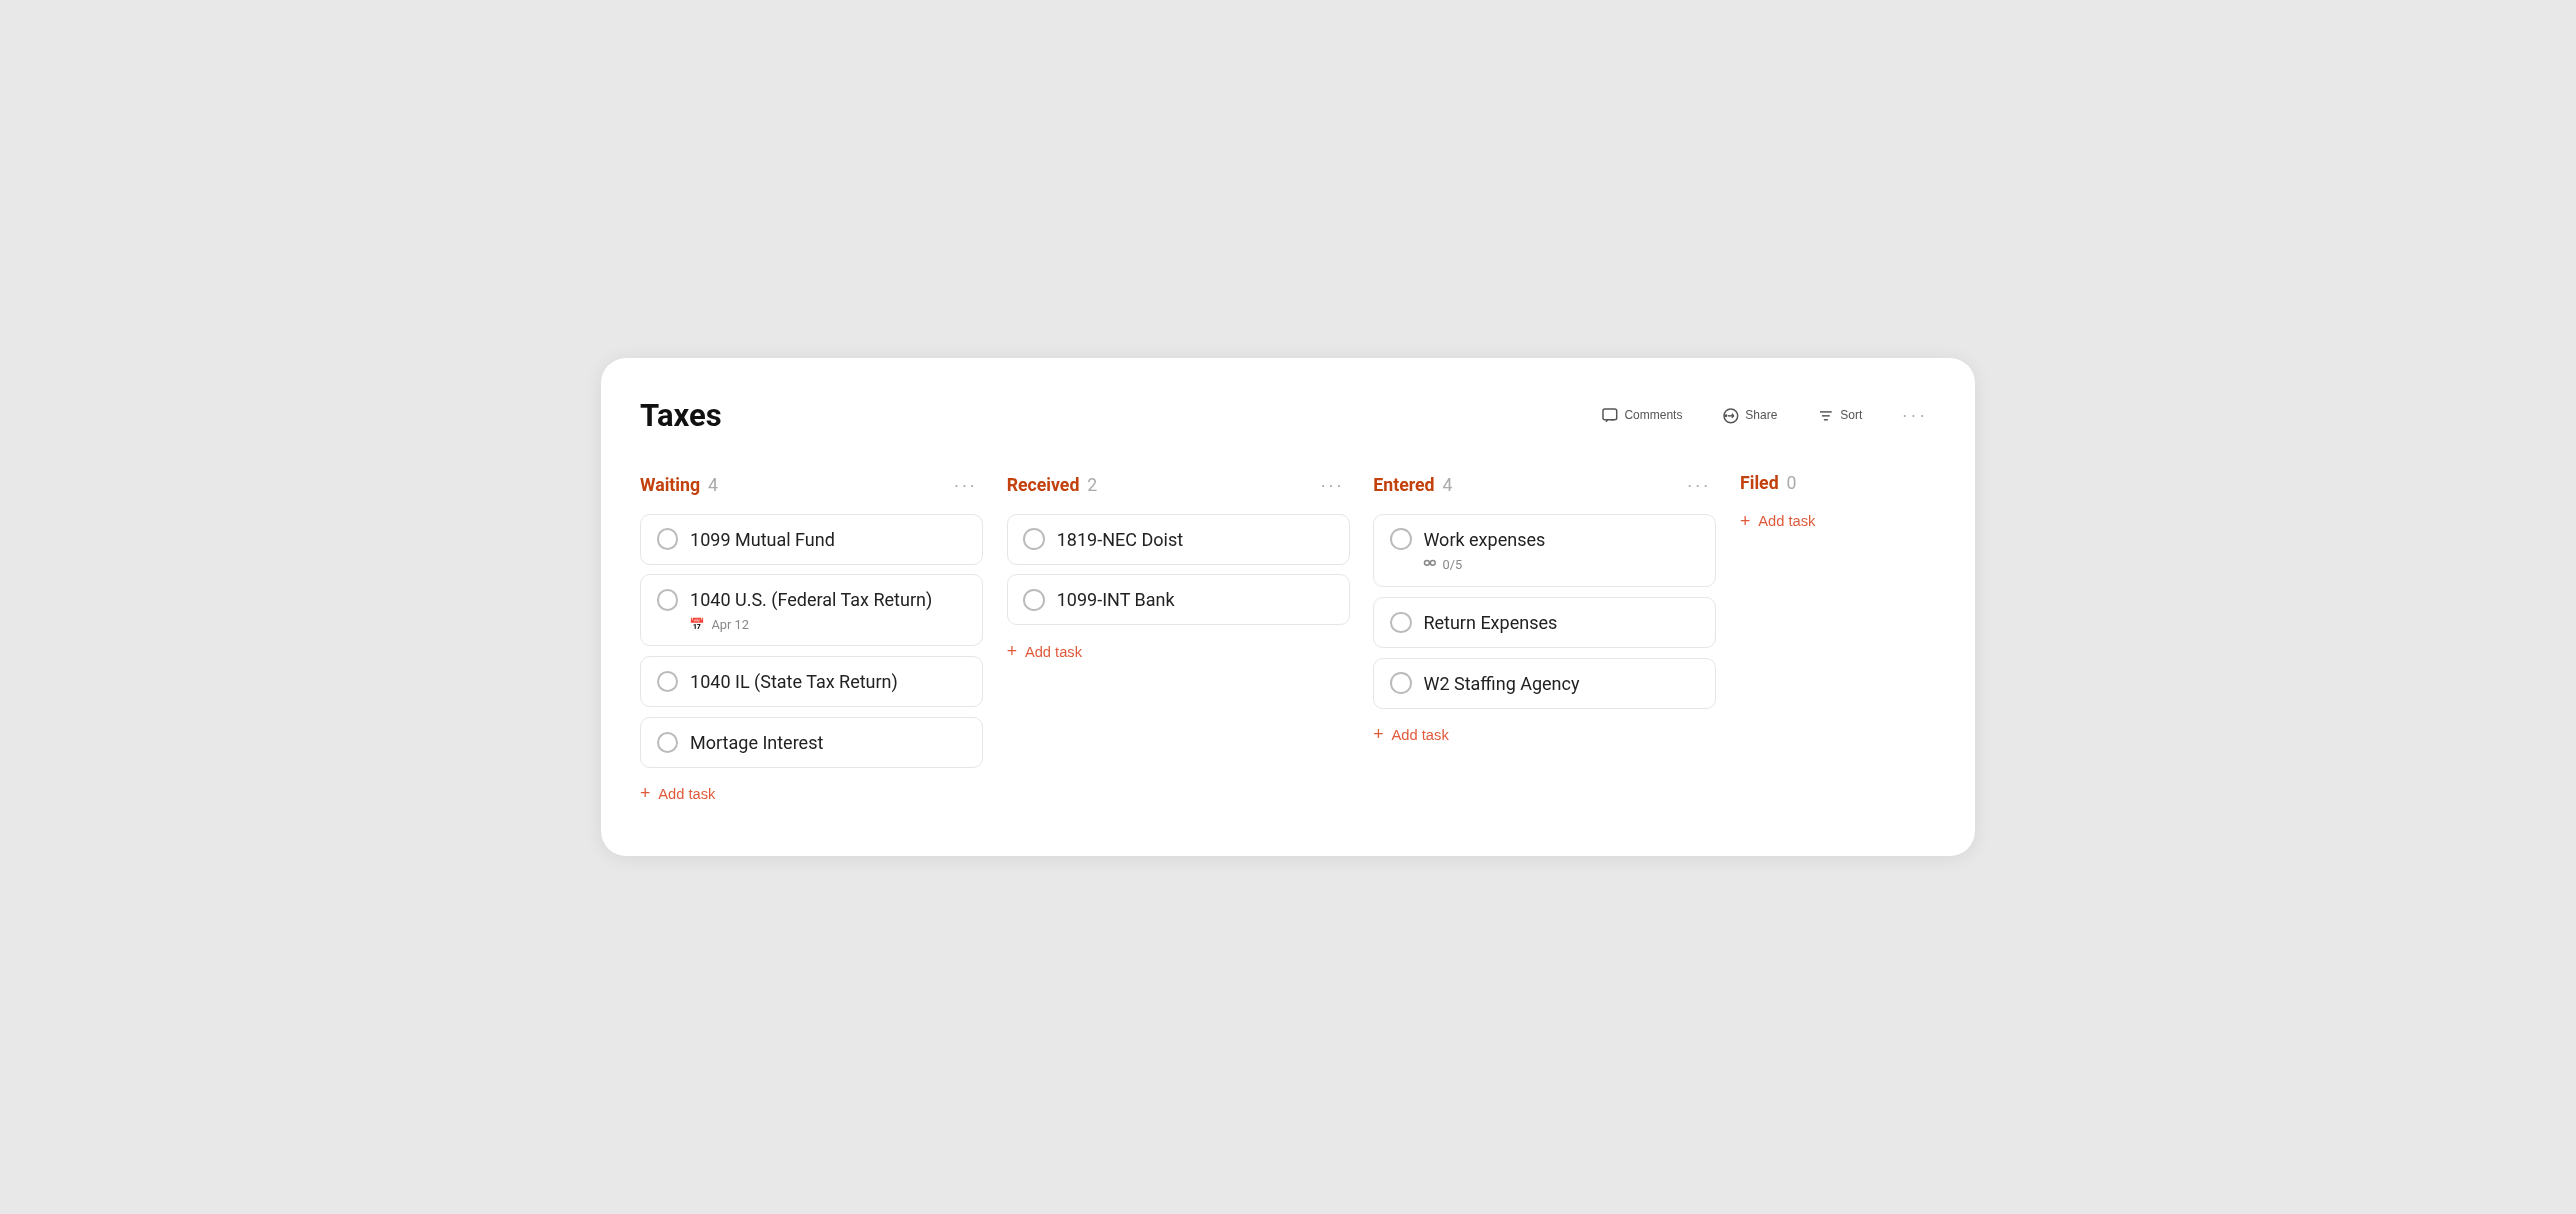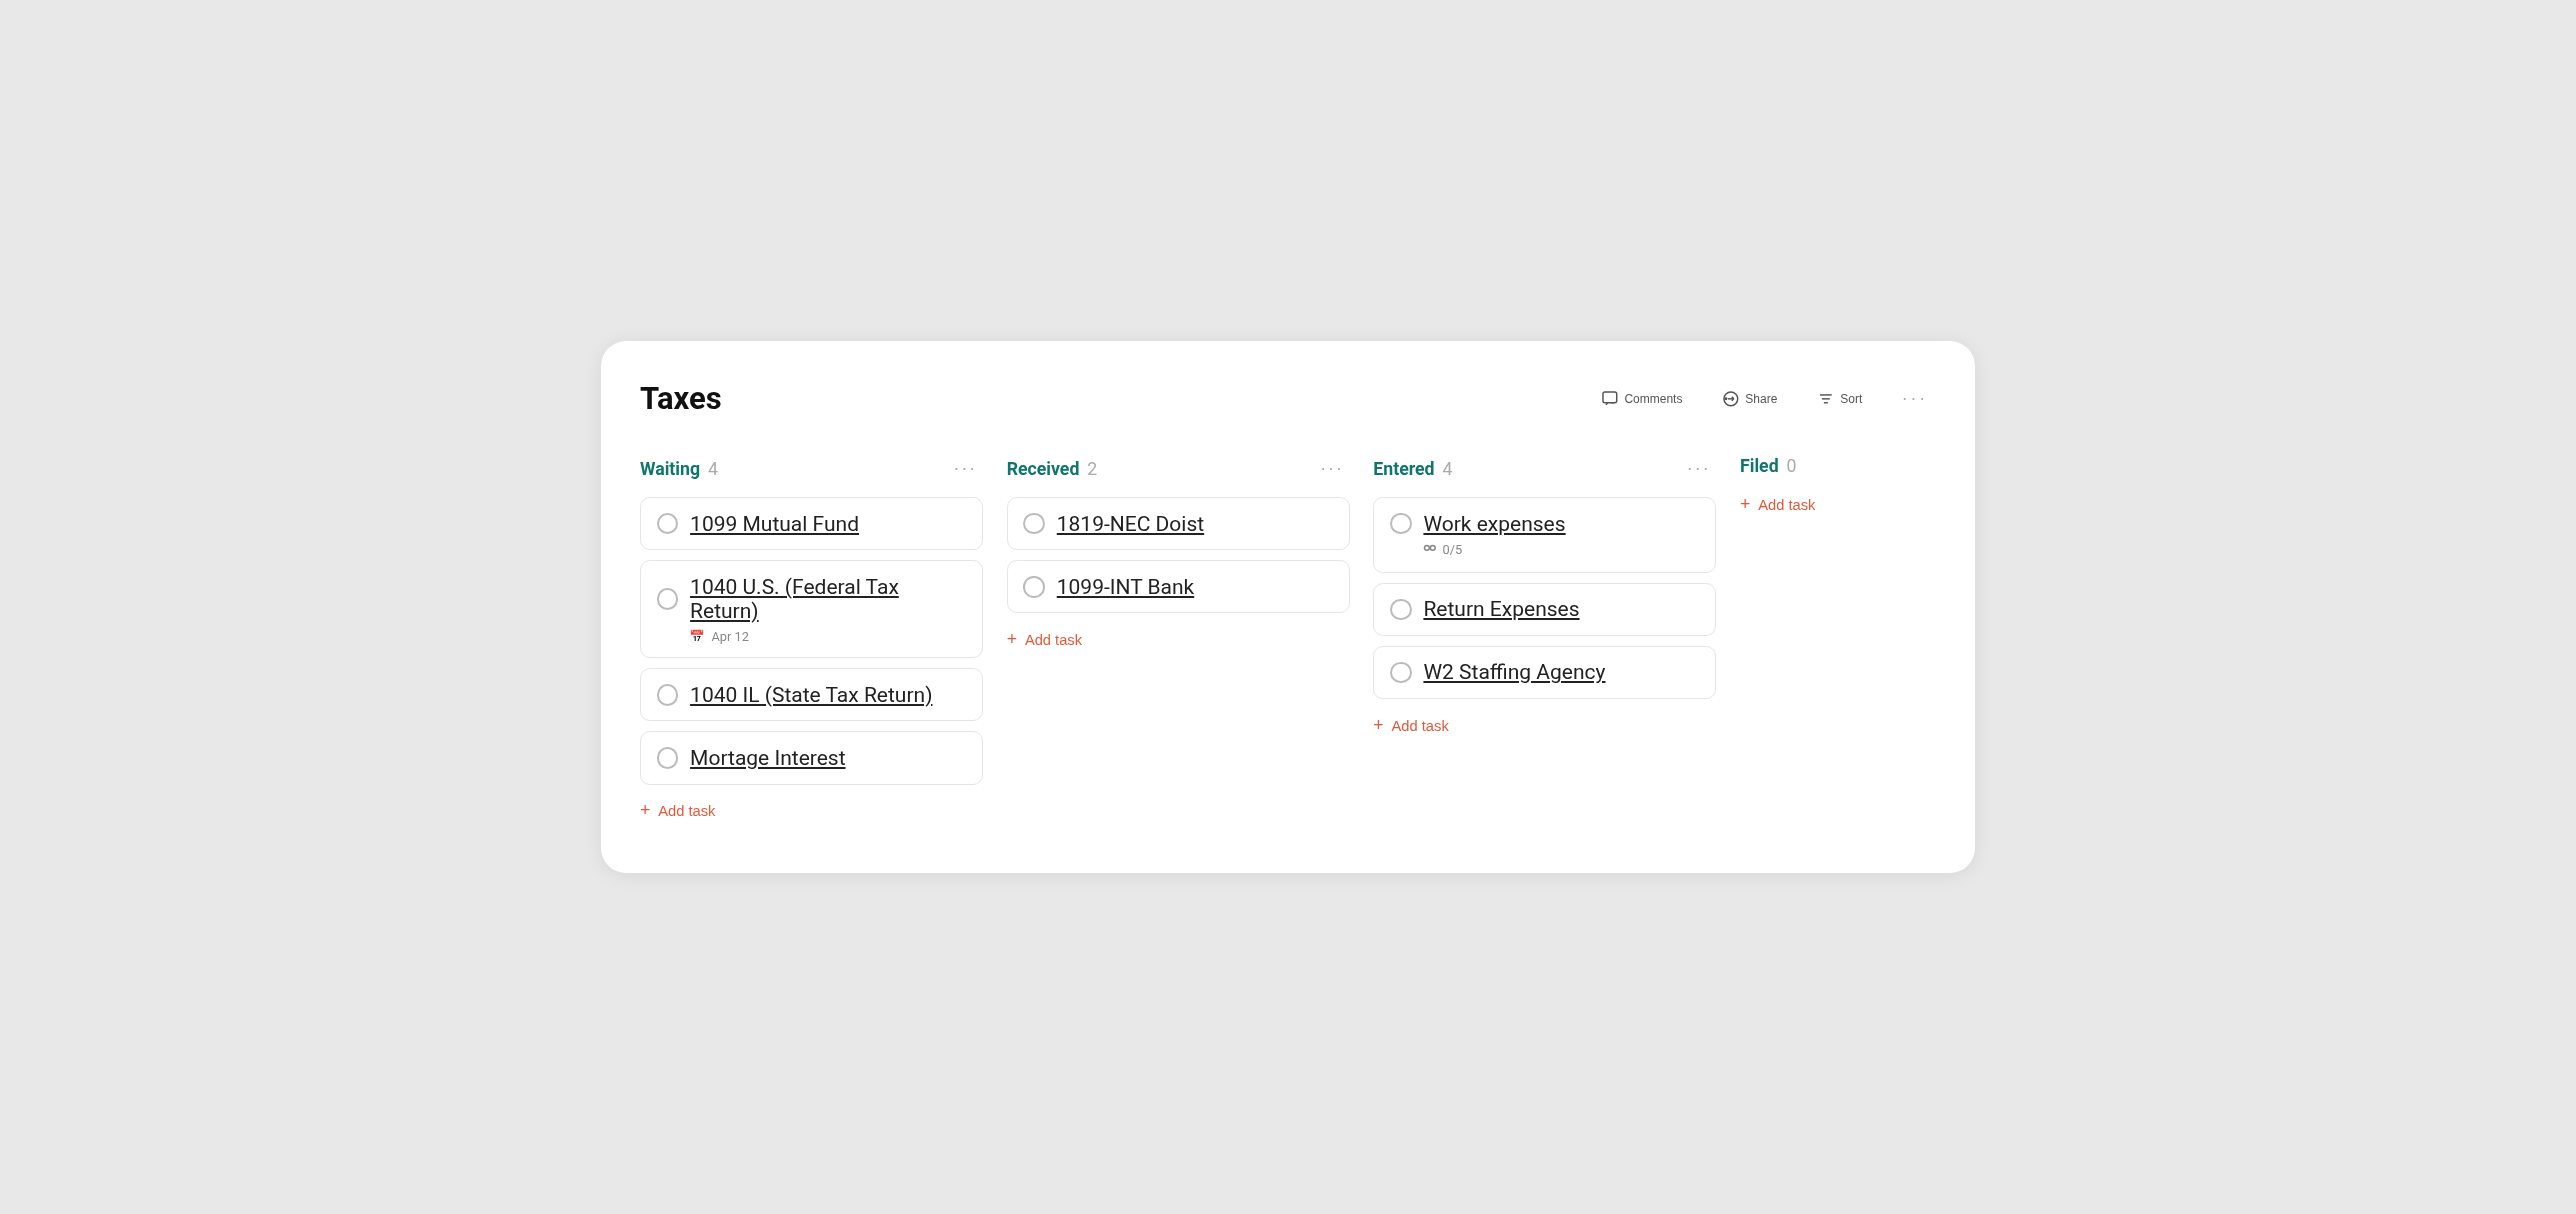--- a/index.html
+++ b/index.html
@@ -70,21 +70,21 @@
       margin-bottom: 15.7px;
     }
     .column-title {
       display: flex;
       align-items: center;
       gap: 7.9px;
     }
     .column-title-text {
       font-size: 17.7px;
       font-weight: 700;
-      color: #0f766e;
+      color: #c2410c;
     }
     .column-count {
       font-size: 17.7px;
       font-weight: 400;
       color: #aaa;
     }
     .column-more-btn {
       background: none;
       border: none;
       cursor: pointer;
@@ -115,24 +115,23 @@
     .task-checkbox {
       width: 21.6px;
       height: 21.6px;
       border-radius: 50%;
       border: 2px solid #bbb;
       flex-shrink: 0;
       background: #fff;
       cursor: pointer;
     }
     .task-name {
-      font-size: 21px;
+      font-size: 18px;
       color: #222;
       font-weight: 400;
-      text-decoration: underline;
     }
     .task-meta {
       display: flex;
       align-items: center;
       gap: 5.9px;
       margin-top: 5.9px;
       padding-left: 33px;
       color: #888;
       font-size: 12.8px;
     }

